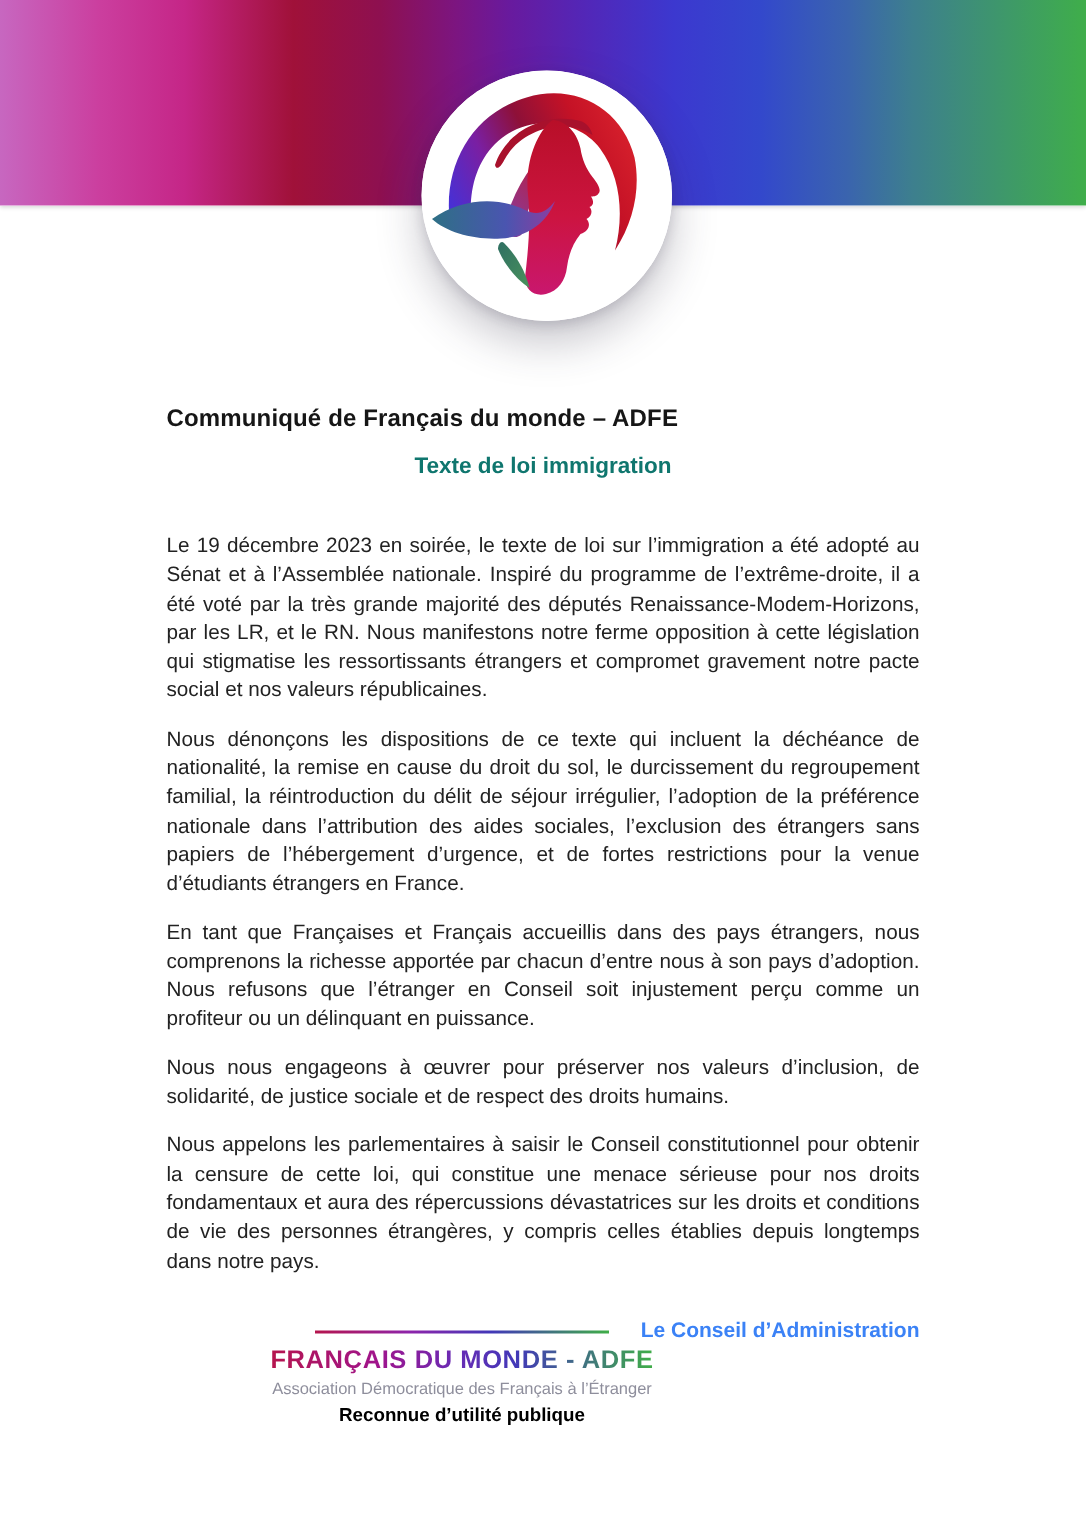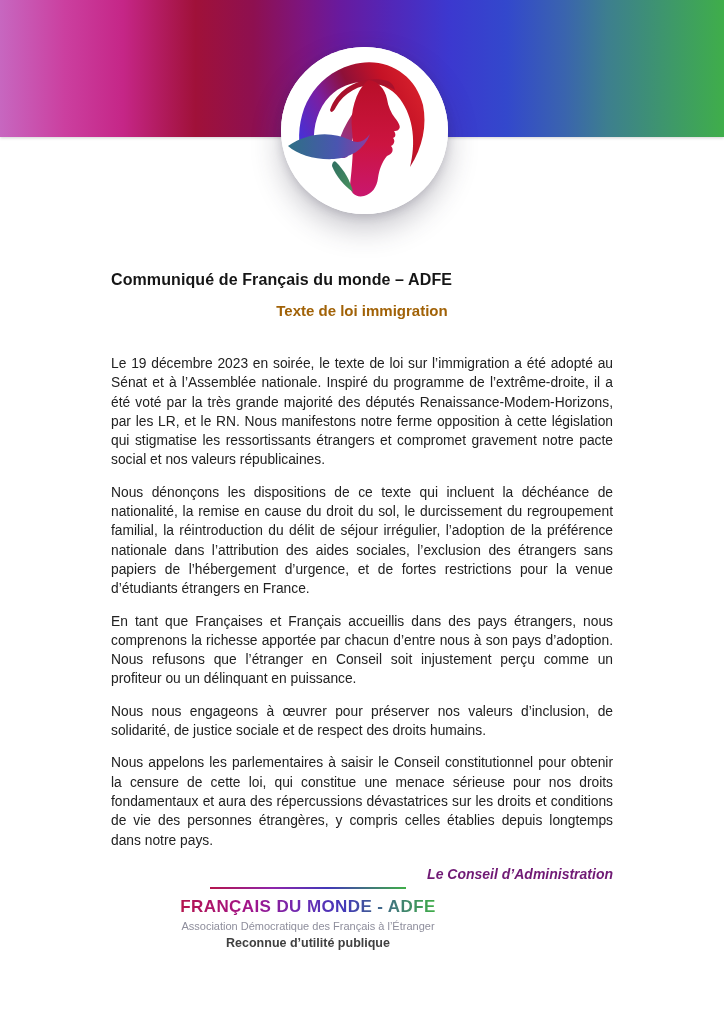--- a/index.html
+++ b/index.html
@@ -43,37 +43,36 @@
   .doc-title {
     text-align: left;
     font-size: 16px; font-weight: 700;
     letter-spacing: 0.1px;
     color: #161616;
   }
   .doc-subtitle {
     text-align: center;
     font-size: 15px; font-weight: 600;
     margin-top: 13px;
-    color: #a16207;
+    color: #0f766e;
   }
   .content p.body-par {
     margin-top: 35px;
     font-size: 13.8px;
     line-height: 19.3px;
     text-align: justify;
     color: #222222;
   }
   .content p.body-par + p.body-par { margin-top: 13px; }
   .signature {
-    margin-top: 16px;
+    margin-top: 28px;
     text-align: right;
     font-size: 14px;
     font-weight: 700;
-    font-style: italic;
-    color: #701a75;
+    color: #3b82f6;
   }
 
   
   .footer {
     position: absolute; left: 0; top: 887px;
     width: 616px;
     text-align: center;
   }
   .footer-line {
     width: 196px; height: 2px;
@@ -94,21 +93,21 @@
   }
   .footer-sub {
     margin-top: 3px;
     font-size: 11px;
     color: #8e8e9c;
   }
   .footer-status {
     margin-top: 4px;
     font-size: 12.5px;
     font-weight: 700;
-    color: #404040;
+    color: #000000;
   }
 </style>
 </head>
 <body>
 
 <div class="page">
 
   <div class="banner"></div>
 
   <div class="logo-circle">

